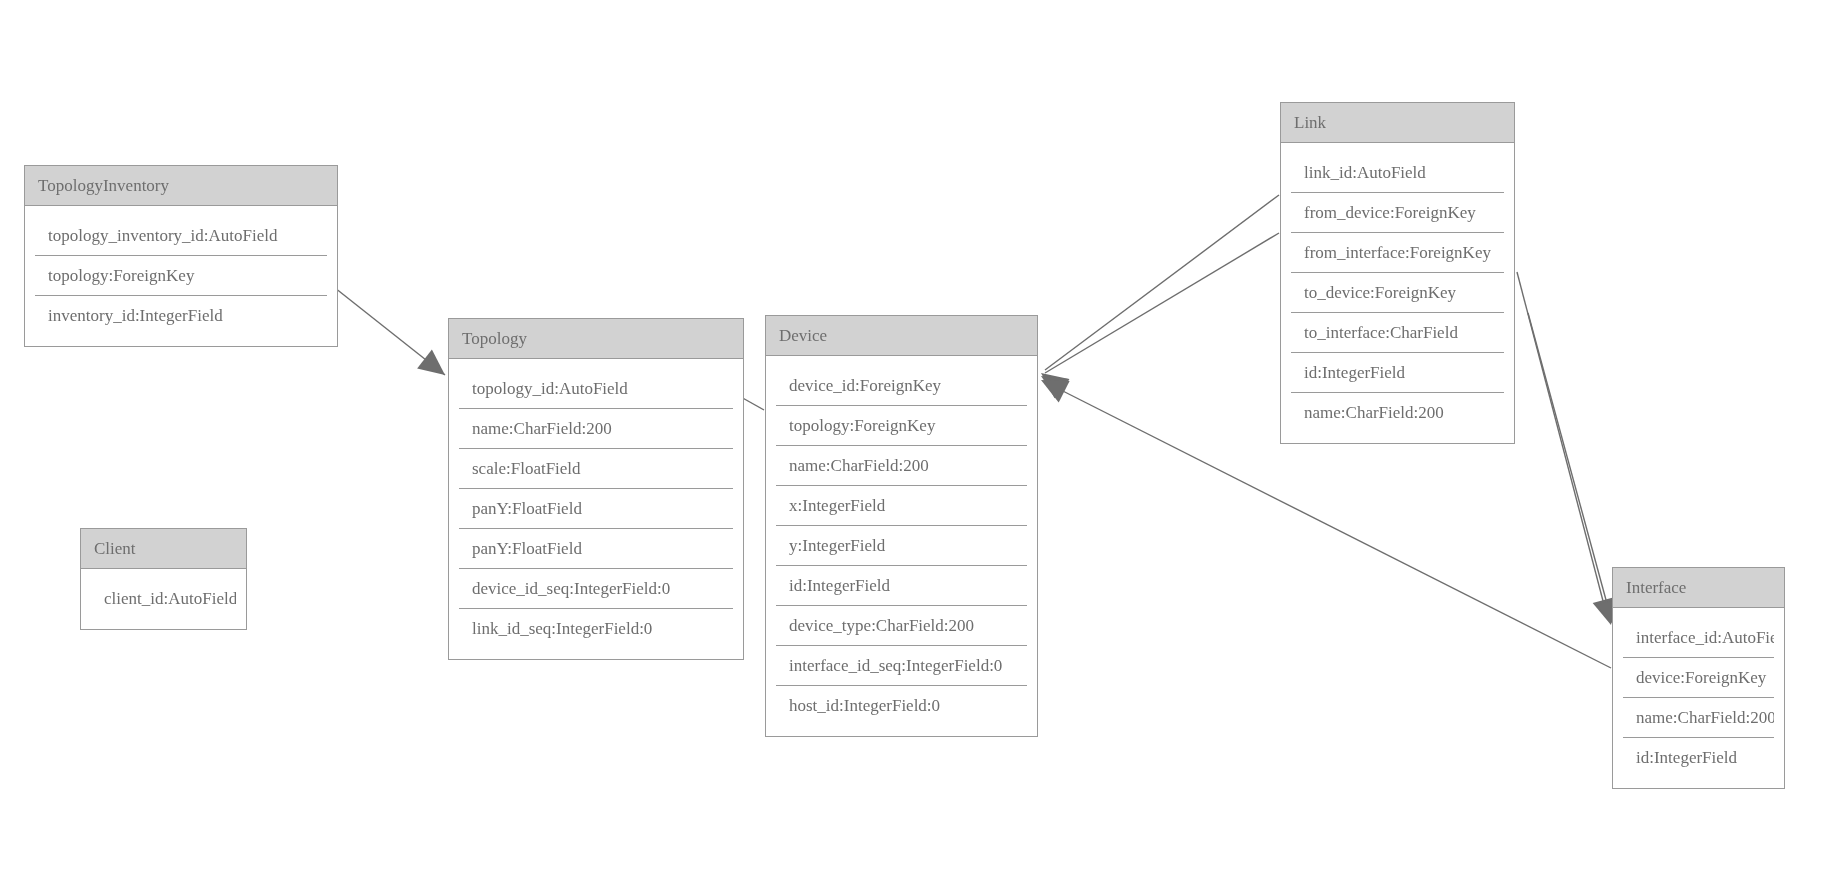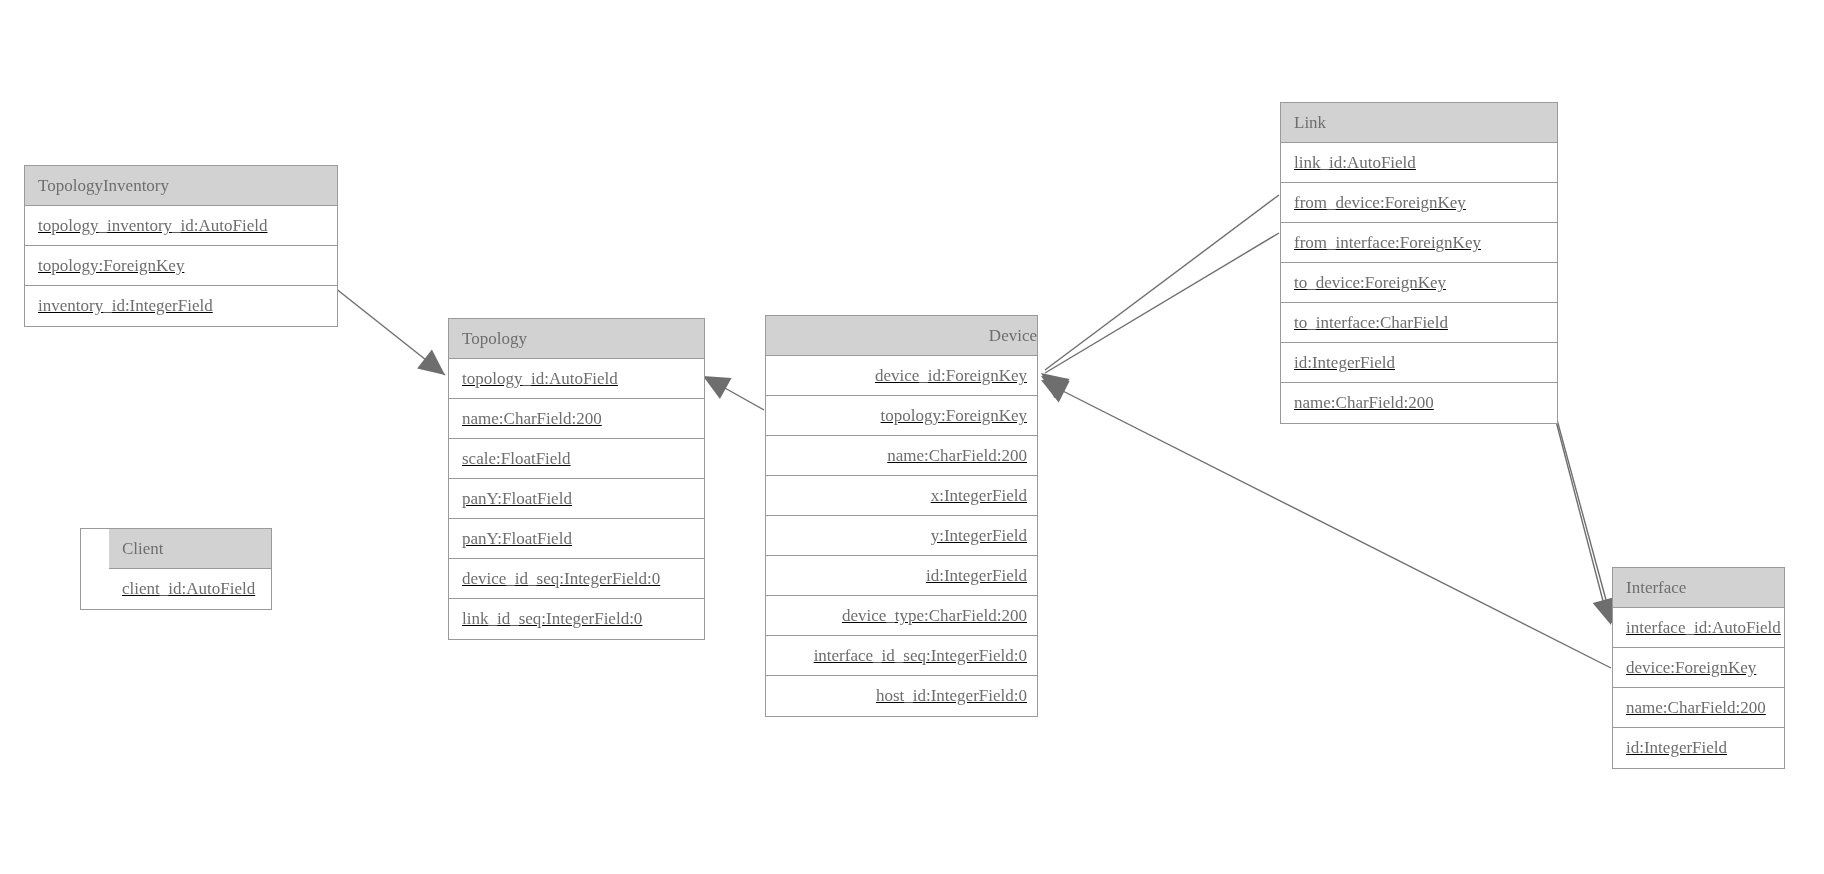--- a/index.html
+++ b/index.html
@@ -23,21 +23,21 @@
     border-bottom:1px solid #9a9a9a;
     color:#6e6e6e;
     font-size:17px;
     line-height:40px;
     height:40px;
     padding:0 0 0 13px;
     box-sizing:border-box;
     white-space:nowrap;
     overflow:hidden;
   }
-  .field-list{list-style:none;margin:0;padding:0;text-decoration:underline;}
+  .field-list{list-style:none;margin:10px;padding:0;}
   .field{
     color:#6e6e6e;
     font-size:17px;
     height:40px;
     line-height:40px;
     padding:0 10px 0 13px;
     border-bottom:1px solid #9a9a9a;
     box-sizing:border-box;
     white-space:nowrap;
     overflow:hidden;
@@ -81,66 +81,66 @@
     </svg>
 
 <div class="entity" style="left: 24px; top: 165px; width: 314px;">
       <div class="entity-header">TopologyInventory</div>
       <ul class="field-list">
         <li class="field">topology_inventory_id:AutoField</li>
         <li class="field">topology:ForeignKey</li>
         <li class="field">inventory_id:IntegerField</li>
       </ul>
     </div>
-    <div class="entity" style="left: 448px; top: 318px; width: 257px;">
+    <div class="entity" style="left: 448px; top: 318px; width: 296px;">
       <div class="entity-header">Topology</div>
       <ul class="field-list">
         <li class="field">topology_id:AutoField</li>
         <li class="field">name:CharField:200</li>
         <li class="field">scale:FloatField</li>
         <li class="field">panY:FloatField</li>
         <li class="field">panY:FloatField</li>
         <li class="field">device_id_seq:IntegerField:0</li>
         <li class="field">link_id_seq:IntegerField:0</li>
       </ul>
     </div>
-    <div class="entity" style="left: 765px; top: 315px; width: 273px; text-align: right;">
+    <div class="entity" style="left: 765px; top: 315px; width: 273px;">
       <div class="entity-header">Device</div>
       <ul class="field-list">
         <li class="field">device_id:ForeignKey</li>
         <li class="field">topology:ForeignKey</li>
         <li class="field">name:CharField:200</li>
         <li class="field">x:IntegerField</li>
         <li class="field">y:IntegerField</li>
         <li class="field">id:IntegerField</li>
         <li class="field">device_type:CharField:200</li>
         <li class="field">interface_id_seq:IntegerField:0</li>
         <li class="field">host_id:IntegerField:0</li>
       </ul>
     </div>
-    <div class="entity" style="left: 1280px; top: 102px; width: 278px;">
+    <div class="entity" style="left: 1280px; top: 102px; width: 235px;">
       <div class="entity-header">Link</div>
       <ul class="field-list">
         <li class="field">link_id:AutoField</li>
         <li class="field">from_device:ForeignKey</li>
         <li class="field">from_interface:ForeignKey</li>
         <li class="field">to_device:ForeignKey</li>
         <li class="field">to_interface:CharField</li>
         <li class="field">id:IntegerField</li>
         <li class="field">name:CharField:200</li>
       </ul>
     </div>
     <div class="entity" style="left: 1612px; top: 567px; width: 173px;">
       <div class="entity-header">Interface</div>
       <ul class="field-list">
         <li class="field">interface_id:AutoField</li>
         <li class="field">device:ForeignKey</li>
         <li class="field">name:CharField:200</li>
         <li class="field">id:IntegerField</li>
       </ul>
     </div>
-    <div class="entity" style="left: 80px; top: 528px; width: 192px; padding-left: 28px;">
+    <div class="entity" style="left: 80px; top: 528px; width: 167px;">
       <div class="entity-header">Client</div>
       <ul class="field-list">
         <li class="field">client_id:AutoField</li>
       </ul>
     </div>
   </div>
 
 </body></html>

